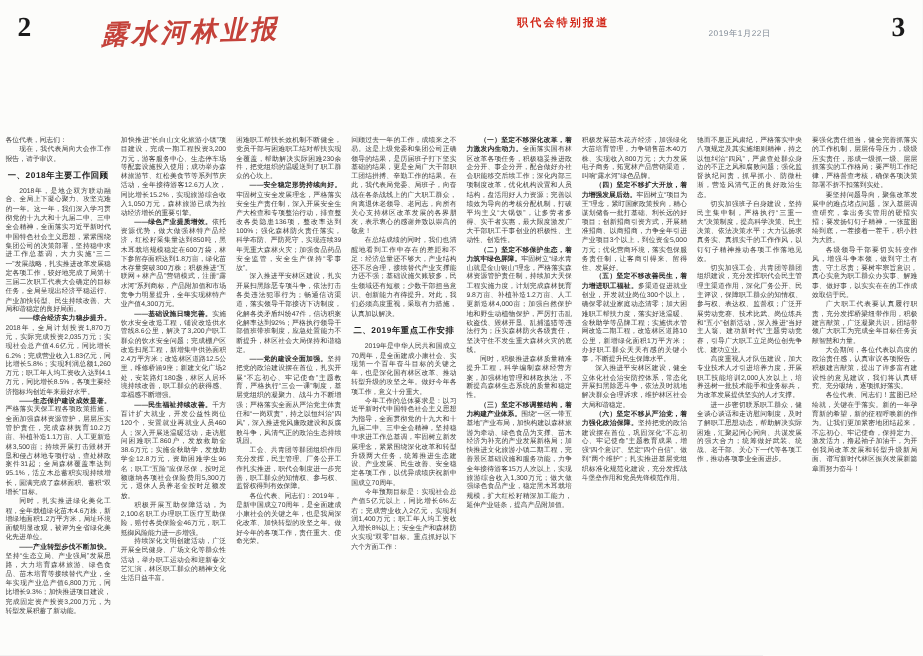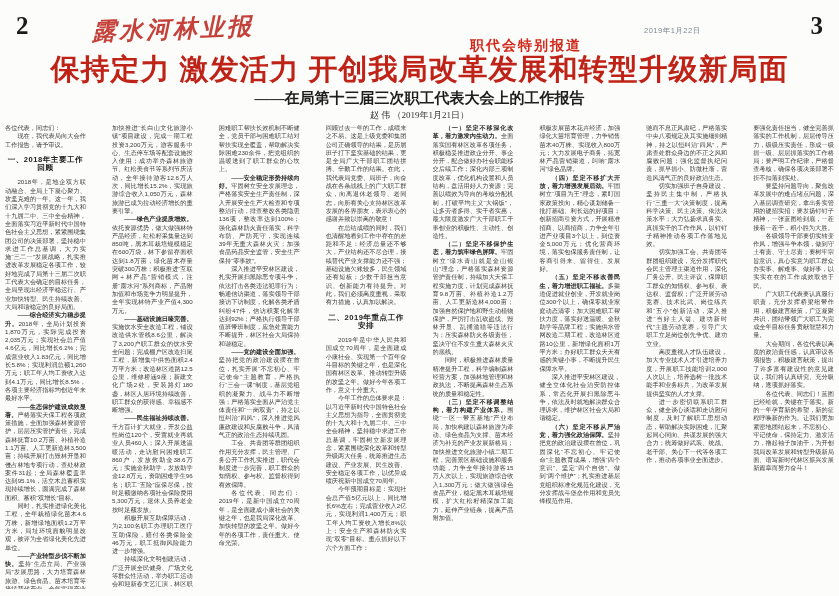--- a/index.html
+++ b/index.html
@@ -11,35 +11,35 @@
   
   .hdr{position:absolute;top:0;left:0;right:0;height:50px;}
   .pagenum{position:absolute;top:12px;font-family:"Liberation Serif",serif;
     font-weight:bold;font-size:25px;color:#1a1a1a;}
   .pagenum.left{left:16px;}
   .pagenum.right{right:16px;}
   .masthead{position:absolute;left:92px;top:13px;
     font-family:"DejaVu Serif",serif;font-style:italic;font-weight:bold;
     font-size:24px;letter-spacing:3px;color:#c4423a;transform:rotate(-2deg);
     white-space:nowrap;}
-  .section-label{position:absolute;left:470px;top:37px;
-    font-size:14px;font-weight:bold;letter-spacing:2px;color:#d2281a;white-space:nowrap;}
+  .section-label{position:absolute;left:470px;top:14px;
+    font-size:10px;font-weight:bold;letter-spacing:2px;color:#d2281a;white-space:nowrap;}
   .issue-date{position:absolute;left:644px;top:26px;
     font-size:7.5px;color:#7e8894;letter-spacing:.5px;white-space:nowrap;text-align:right;}
   
   .headline-block{position:absolute;top:52px;left:0;right:0;text-align:center;}
   .main-title{margin:0;font-size:29px;line-height:34px;font-weight:800;
     letter-spacing:1px;color:#bf2318;white-space:nowrap;}
   .sub-title{margin:4px 0 0;font-family:"Liberation Serif",serif;
     font-size:15px;line-height:17px;font-weight:bold;color:#1e1e1e;}
   .byline{margin:2px 0 0;font-family:"Liberation Serif",serif;
     font-size:9px;color:#333;}
   
   .columns{position:absolute;top:124px;left:5px;right:5px;bottom:7px;
-    display:flex;gap:26px;}
+    display:flex;gap:9px;}
   .col{flex:1 1 0;overflow:hidden;
     font-size:6.2px;line-height:8.3px;text-align:justify;color:#3b3b3b;
     letter-spacing:0;}
   .col p{margin:0;text-indent:2em;}
   .col p.salutation{text-indent:0;}
   .col p.flow{text-indent:0;}
   .col p b{font-weight:bold;color:#2c2c2c;}
   .col-heading{margin:7px 0 6px;text-align:center;text-indent:0;
     font-size:7.6px;font-weight:bold;color:#222;letter-spacing:.5px;}
 </style>
@@ -49,25 +49,20 @@
 <div class="page">
 
   <div class="hdr">
     <div class="pagenum left">2</div>
     <div class="masthead">露水河林业报</div>
     <div class="section-label">职代会特别报道</div>
     <div class="issue-date">2019年1月22日</div>
     <div class="pagenum right">3</div>
   </div>
 
-  <div class="headline-block">
-    <h1 class="main-title">保持定力 激发活力 开创我局改革发展和转型升级新局面</h1>
-    <h2 class="sub-title">——在局第十三届三次职工代表大会上的工作报告</h2>
-    <div class="byline">赵 伟 （2019年1月21日）</div>
-  </div>
 
   <div class="columns" id="columns">
       <div class="col">
         <p class="salutation">各位代表，同志们：</p>
         <p class="plain">现在，我代表局向大会作工作报告，请予审议。</p>
         <h3 class="col-heading">一、2018年主要工作回顾</h3>
         <p class="plain">2018年，是地企双方联动融合、全局上下凝心聚力、攻坚克难的一年。这一年，我们深入学习贯彻党的十九大和十九届二中、三中全会精神，全面落实习近平新时代中国特色社会主义思想，紧紧围绕集团公司的决策部署，坚持稳中求进工作总基调，大力实施“三二一”发展战略，扎实推进改革发展稳定各项工作，较好地完成了局第十三届二次职工代表大会确定的目标任务，全局呈现出经济平稳运行、产业加快转型、民生持续改善、大局和谐稳定的良好局面。</p>
         <p class="lead"><b>——综合经济实力稳步提升。</b>2018年，全局计划投资1,870万元，实际完成投资2,035万元；实现社会总产值4.6亿元，同比增长6.2%；完成营业收入1.83亿元，同比增长5.8%；实现利润总额1,260万元；职工年人均工资收入达到4.1万元，同比增长8.5%，各项主要经济指标均创近年来最好水平。</p>
         <p class="lead"><b>——生态保护建设成效显著。</b>严格落实天保工程各项政策措施，全面加强森林资源管护，层层压实管护责任，完成森林抚育10.2万亩、补植补造1.1万亩、人工更新造林3,500亩；持续开展打击毁林开垦和侵占林地专项行动，查处林政案件31起；全局森林覆盖率达到95.1%，活立木总蓄积实现持续增长，圆满完成了森林面积、蓄积“双增长”目标。</p>
         <p class="plain">同时，扎实推进绿化美化工程，全年栽植绿化苗木4.6万株，新增绿地面积1.2万平方米，局址环境面貌明显改观，被评为全省绿化美化先进单位。</p>

